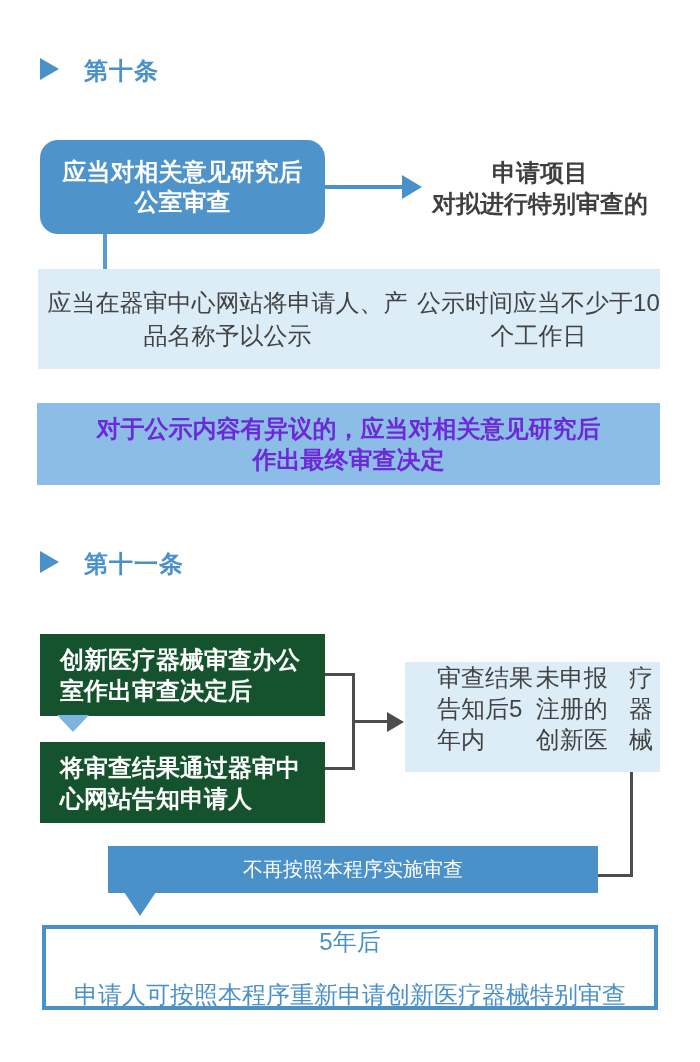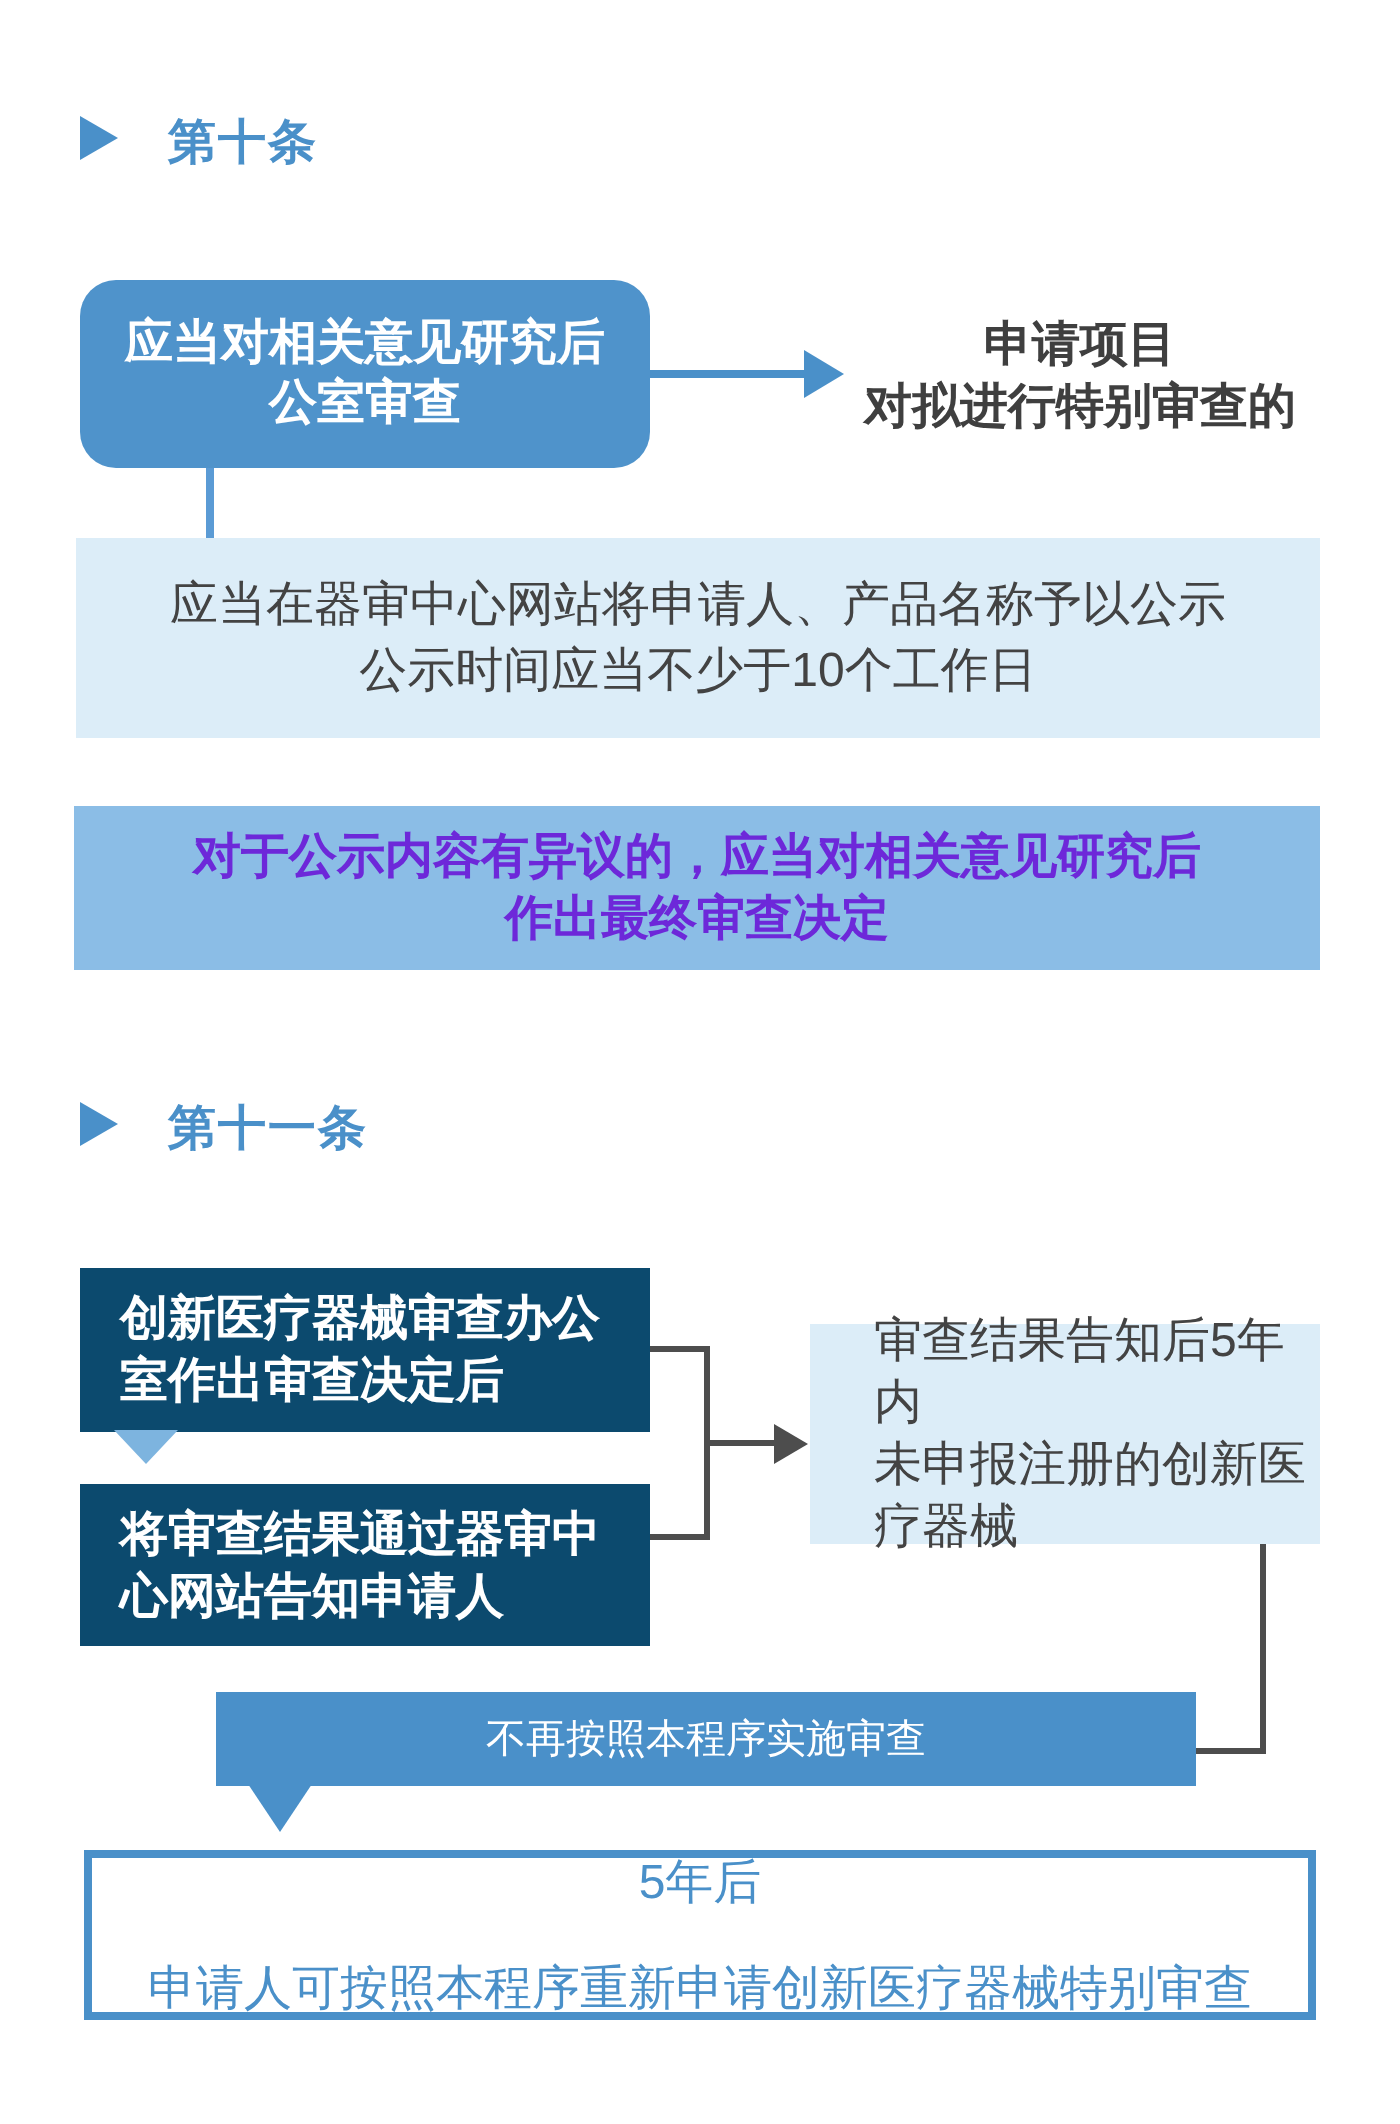--- a/index.html
+++ b/index.html
@@ -23,31 +23,31 @@
   }
 
   
   .round-box{
     background:#4f93cb;border-radius:18px;
     display:flex;flex-direction:column;justify-content:center;align-items:center;
     color:#ffffff;font-size:24px;font-weight:700;line-height:30px;text-align:center;
   }
   .pale-box{
     background:#dcedf8;
-    display:flex;flex-direction:column;justify-content:center;
+    display:flex;flex-direction:row;justify-content:center;
     color:#434343;font-size:24px;line-height:33px;
   }
   .pale-center{align-items:center;text-align:center;}
   .medium-box{
     background:#8bbde6;
     display:flex;flex-direction:column;justify-content:center;align-items:center;
     color:#6d28d9;font-size:24px;font-weight:700;line-height:31px;text-align:center;
   }
   .left-box{
-    background:#0c4a6e;
+    background:#14532d;
     display:flex;flex-direction:column;justify-content:center;
     color:#ffffff;font-size:24px;font-weight:700;line-height:31px;
     padding-left:20px;box-sizing:border-box;
   }
   .solid-box{
     background:#4a90c9;
     display:flex;align-items:center;justify-content:center;
     color:#ffffff;font-size:20px;font-weight:400;
   }
   .outline-box{

